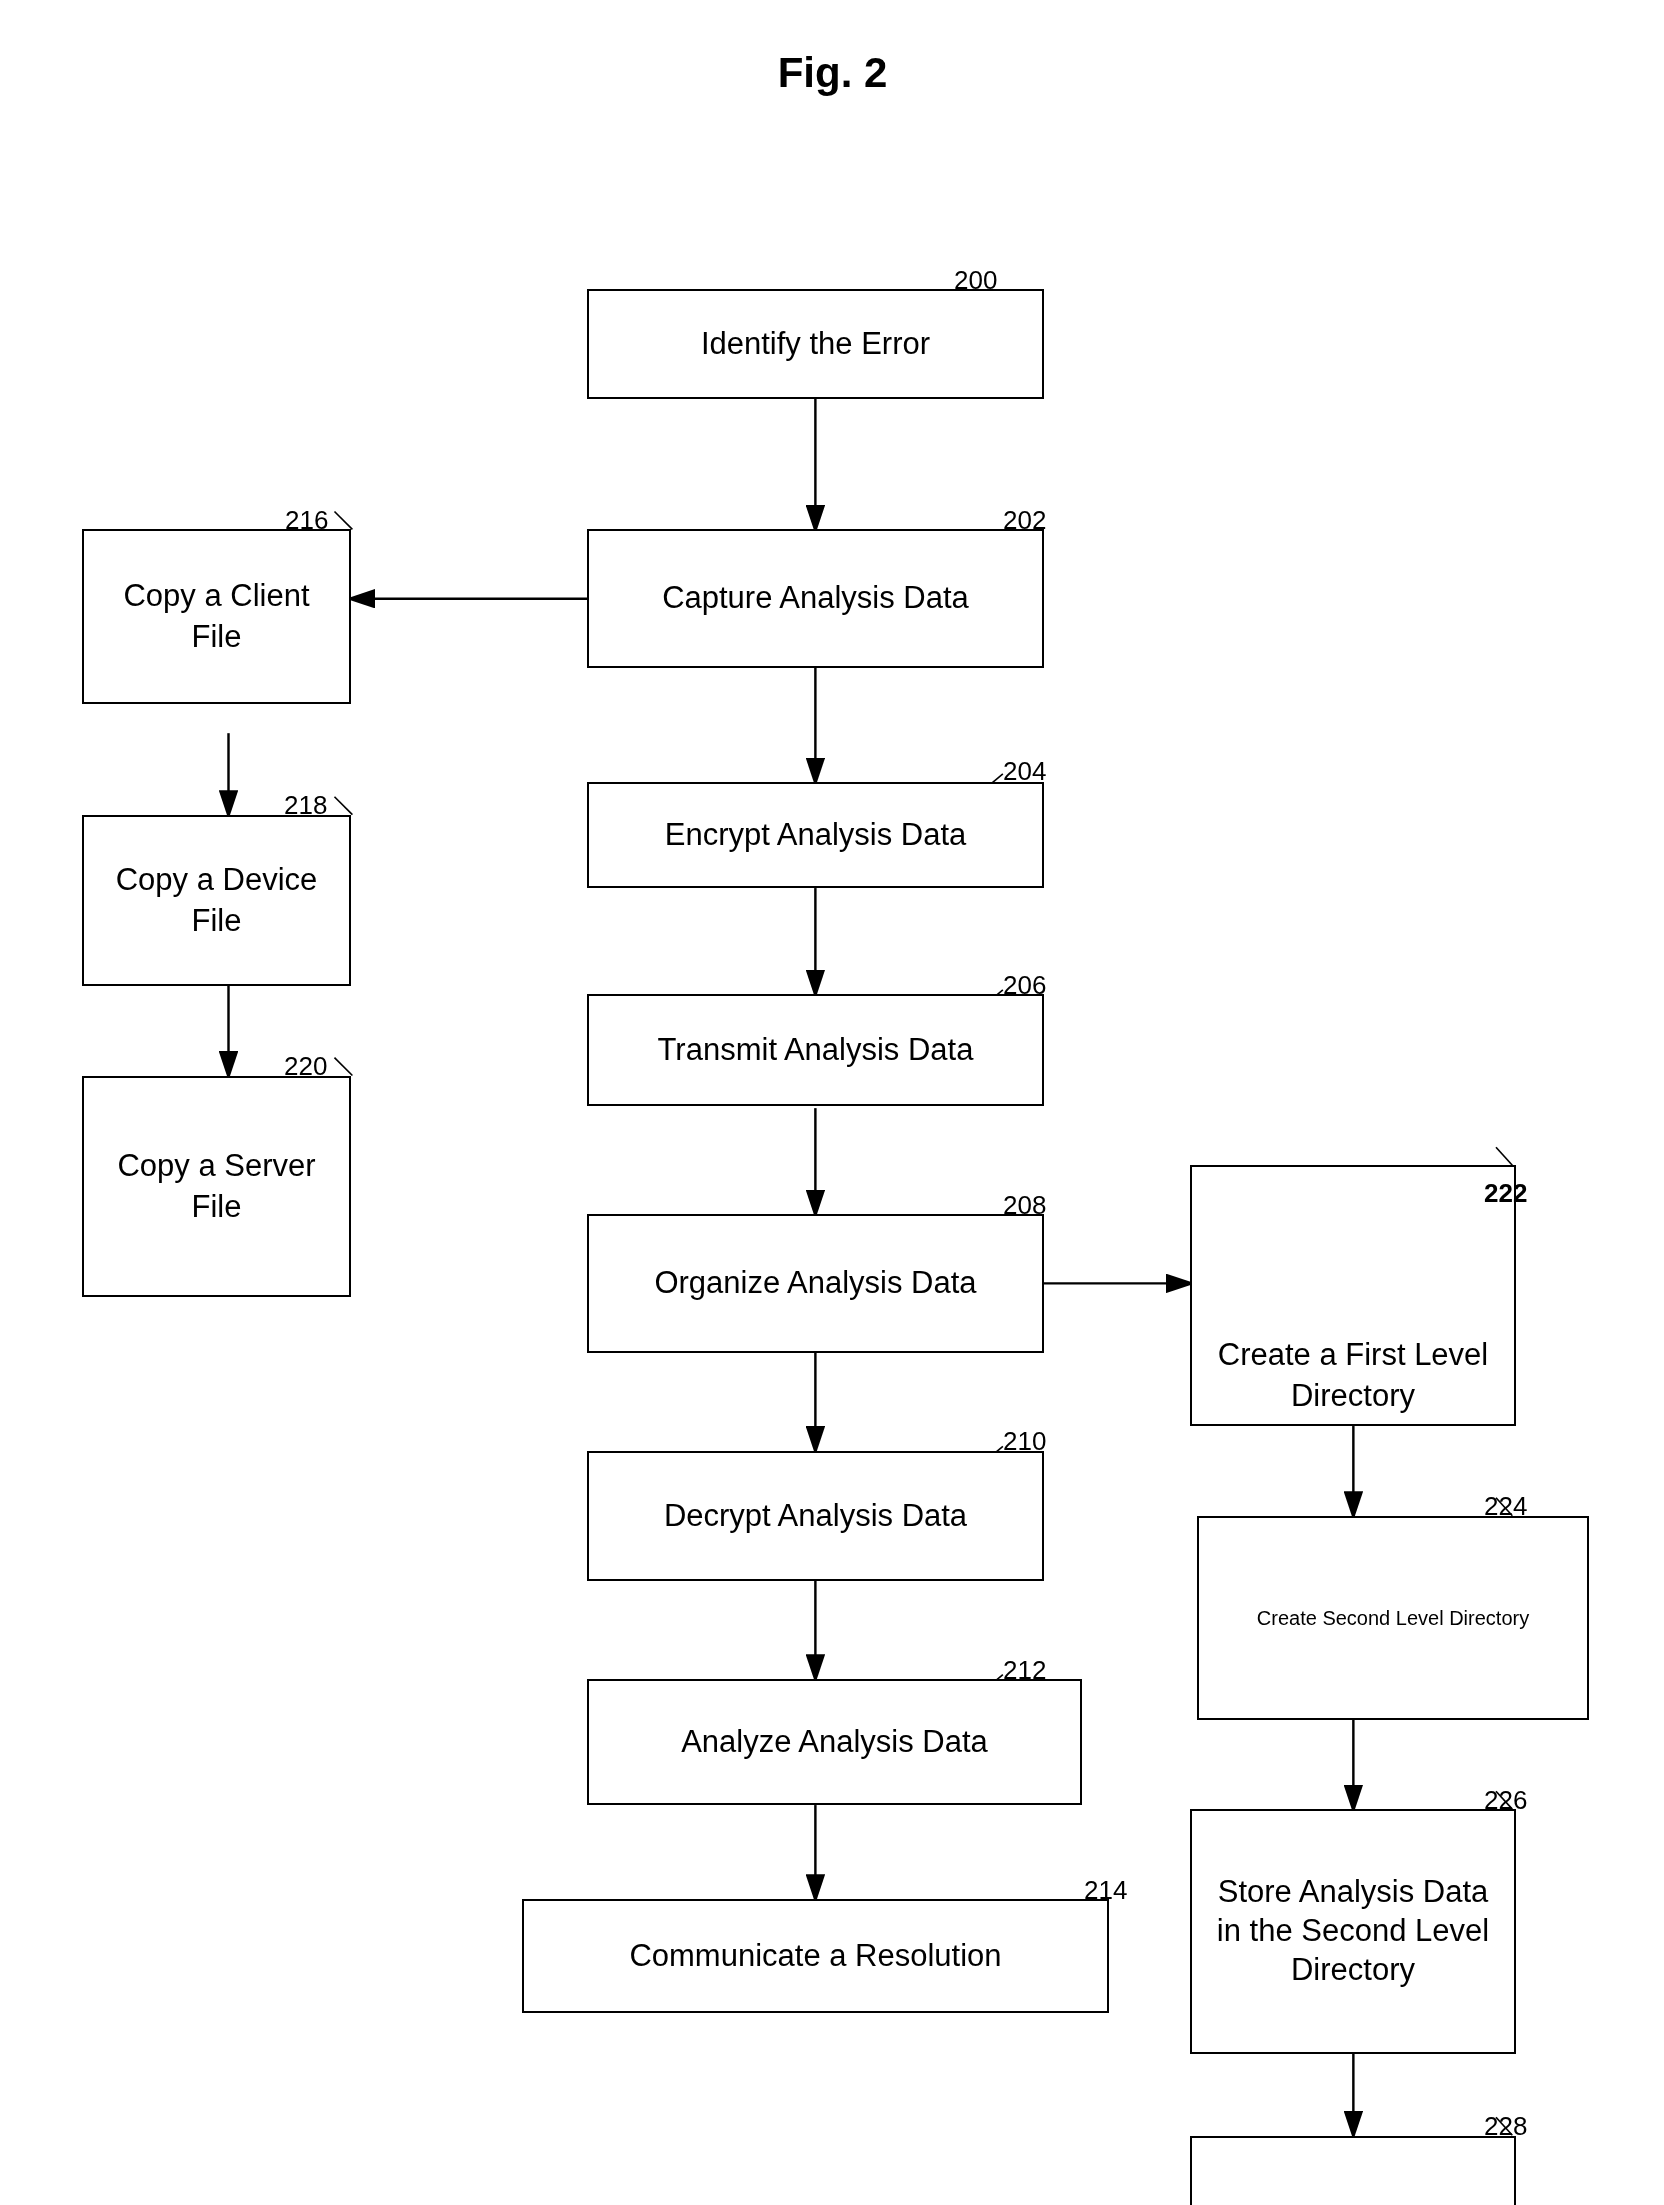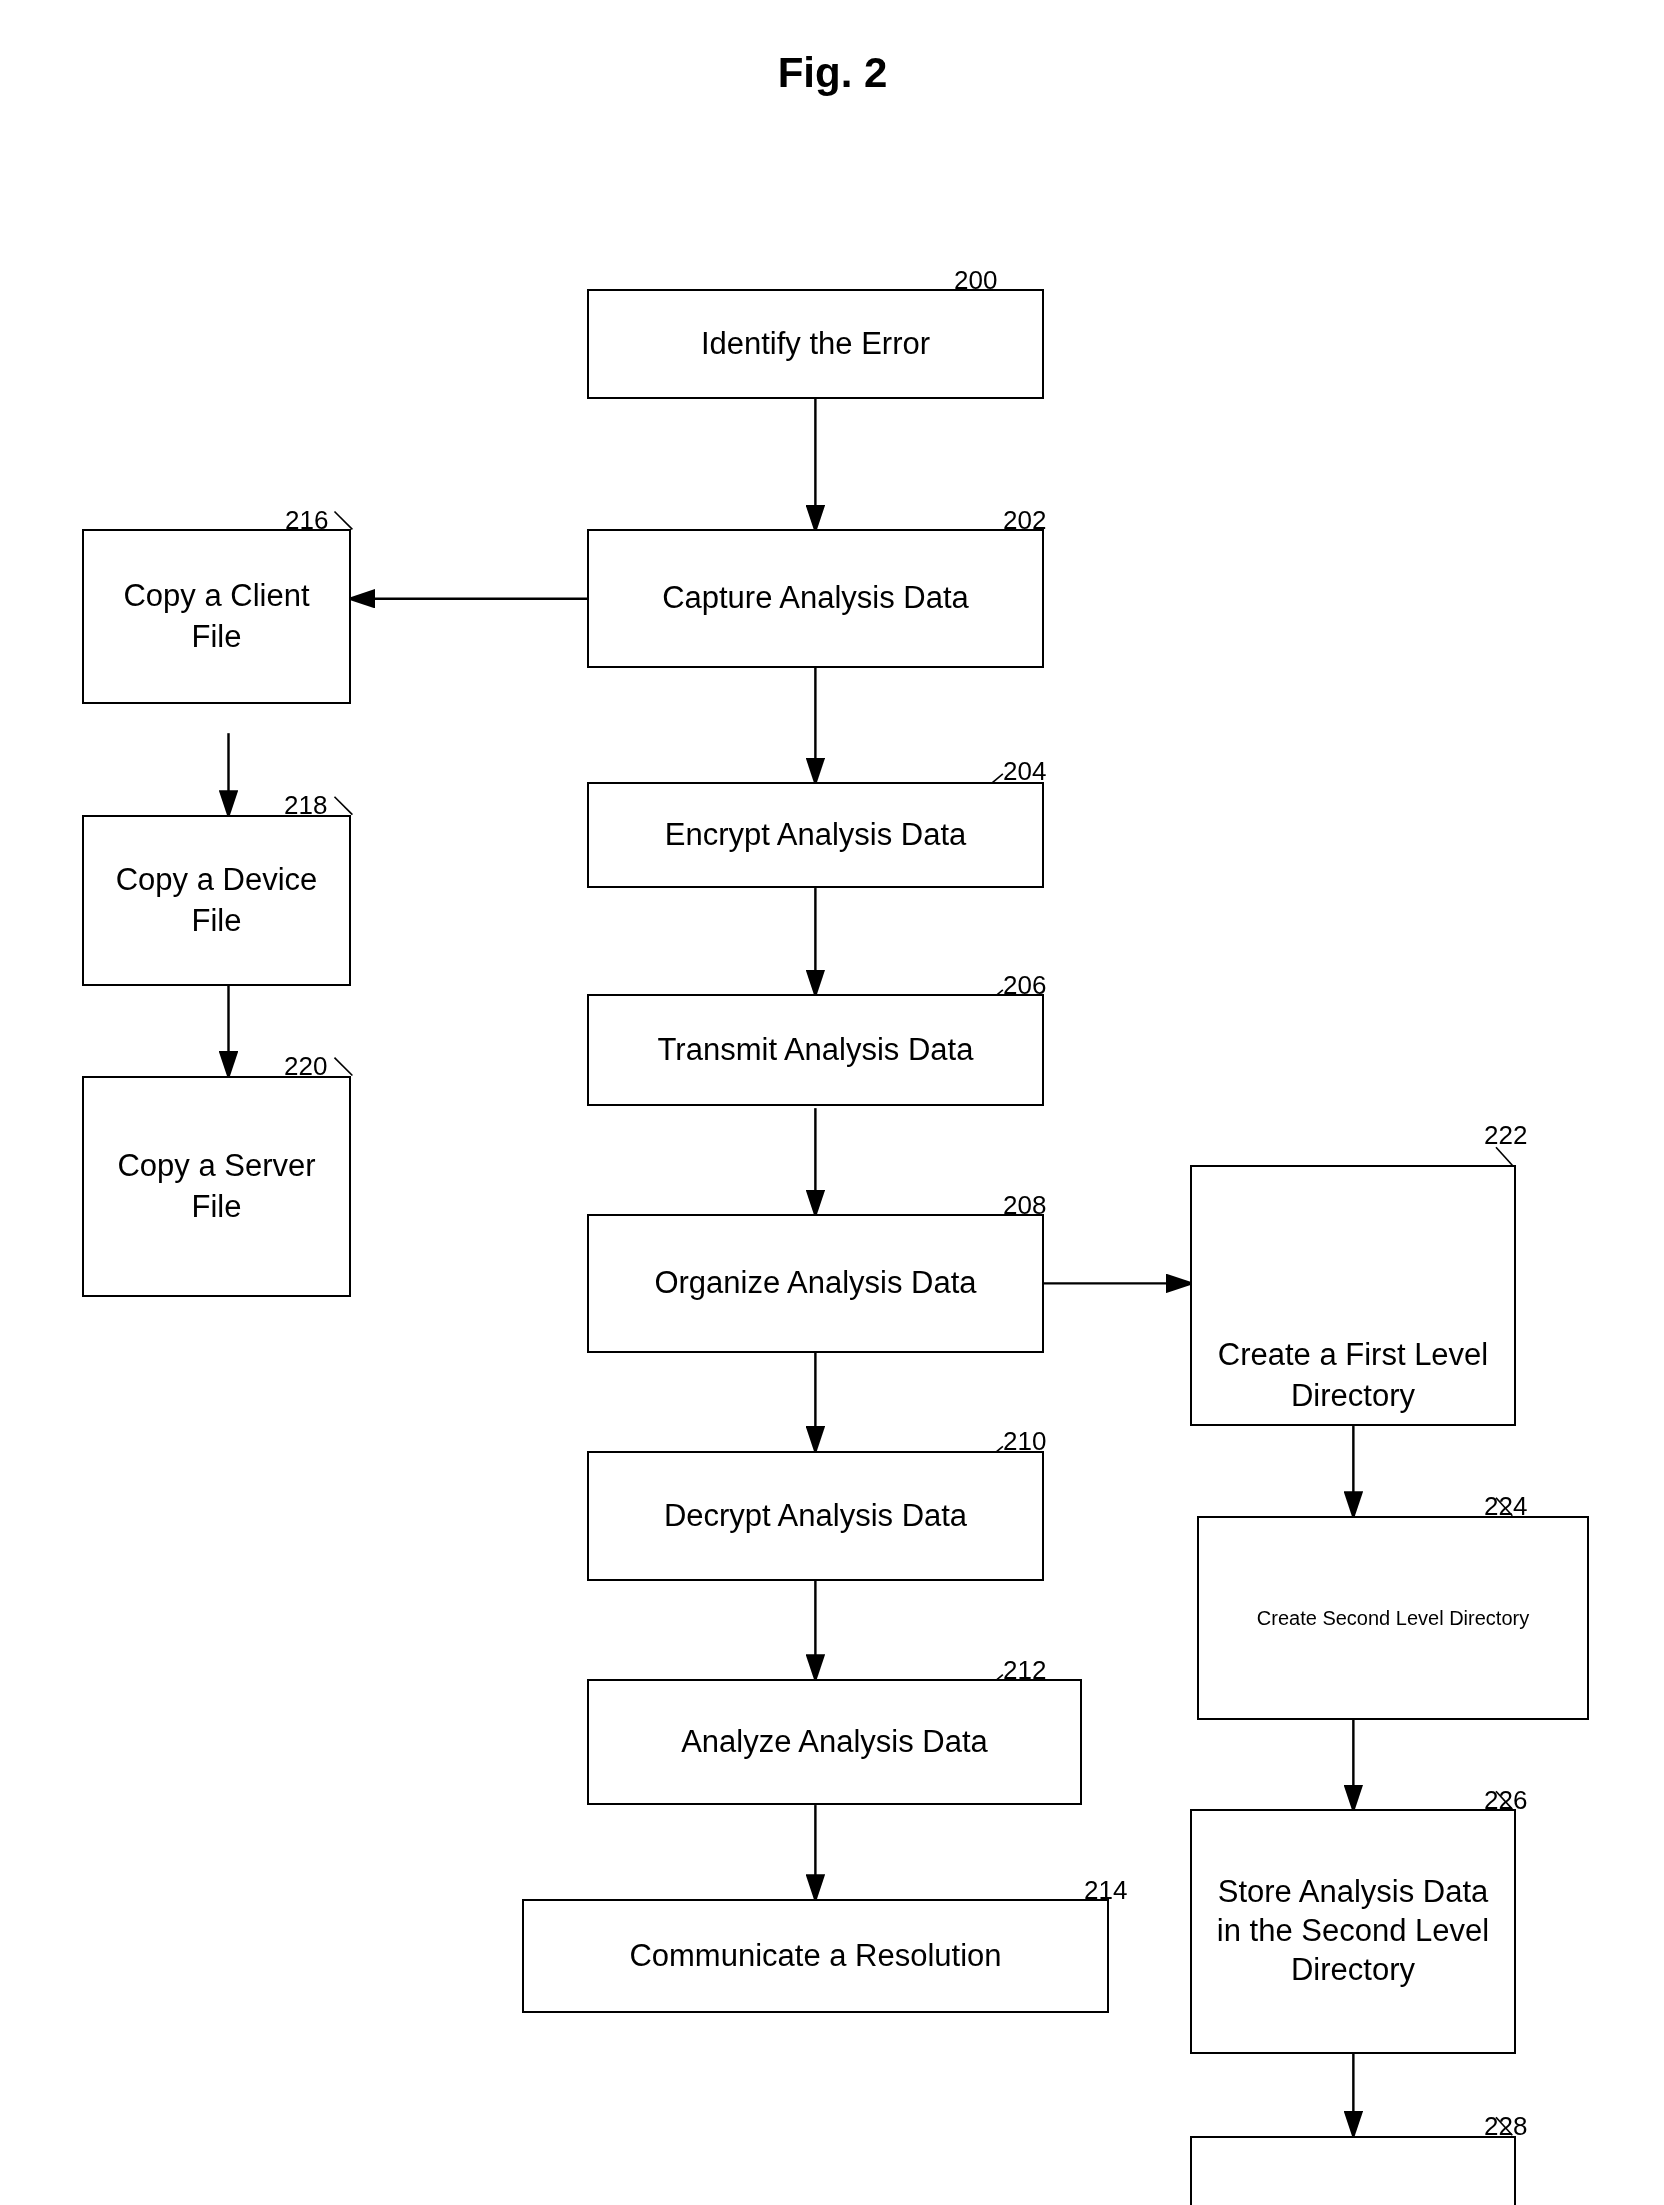--- a/index.html
+++ b/index.html
@@ -172,21 +172,21 @@
     <span>Copy a Server File</span>
   </div>
   <div class="ref-label" style="left:284px; top:921px;">220</div>
   <svg style="position:absolute;top:0;left:0;width:100%;height:100%;pointer-events:none;" xmlns="http://www.w3.org/2000/svg" viewBox="0 0 2042 2580" width="1665" height="2103">
     <line x1="432" y1="1160" x2="410" y2="1138" stroke="#000" stroke-width="2"></line>
   </svg>
 
   <div class="box" style="left:1190px; top:1035px; width:326px; height:261px; font-size:31px;align-items:flex-end;">
     <span>Create a First Level Directory</span>
   </div>
-  <div class="ref-label" style="left:1484px; top:990px;">222</div>
+  <div class="ref-label" style="left:1484px; top:1048px;font-weight:bold;">222</div>
   <svg style="position:absolute;top:0;left:0;width:100%;height:100%;pointer-events:none;" xmlns="http://www.w3.org/2000/svg" viewBox="0 0 2042 2580" width="1665" height="2103">
     <line x1="1855" y1="1270" x2="1835" y2="1248" stroke="#000" stroke-width="2"></line>
   </svg>
 
   <div class="box" style="left:1190px; top:1386px; width:392px; height:204px; font-size:20px;margin-left:7px;">
     <span>Create Second Level Directory</span>
   </div>
   <div class="ref-label" style="left:1484px; top:1361px;">224</div>
   <svg style="position:absolute;top:0;left:0;width:100%;height:100%;pointer-events:none;" xmlns="http://www.w3.org/2000/svg" viewBox="0 0 2042 2580" width="1665" height="2103">
     <line x1="1855" y1="1700" x2="1835" y2="1678" stroke="#000" stroke-width="2"></line>

